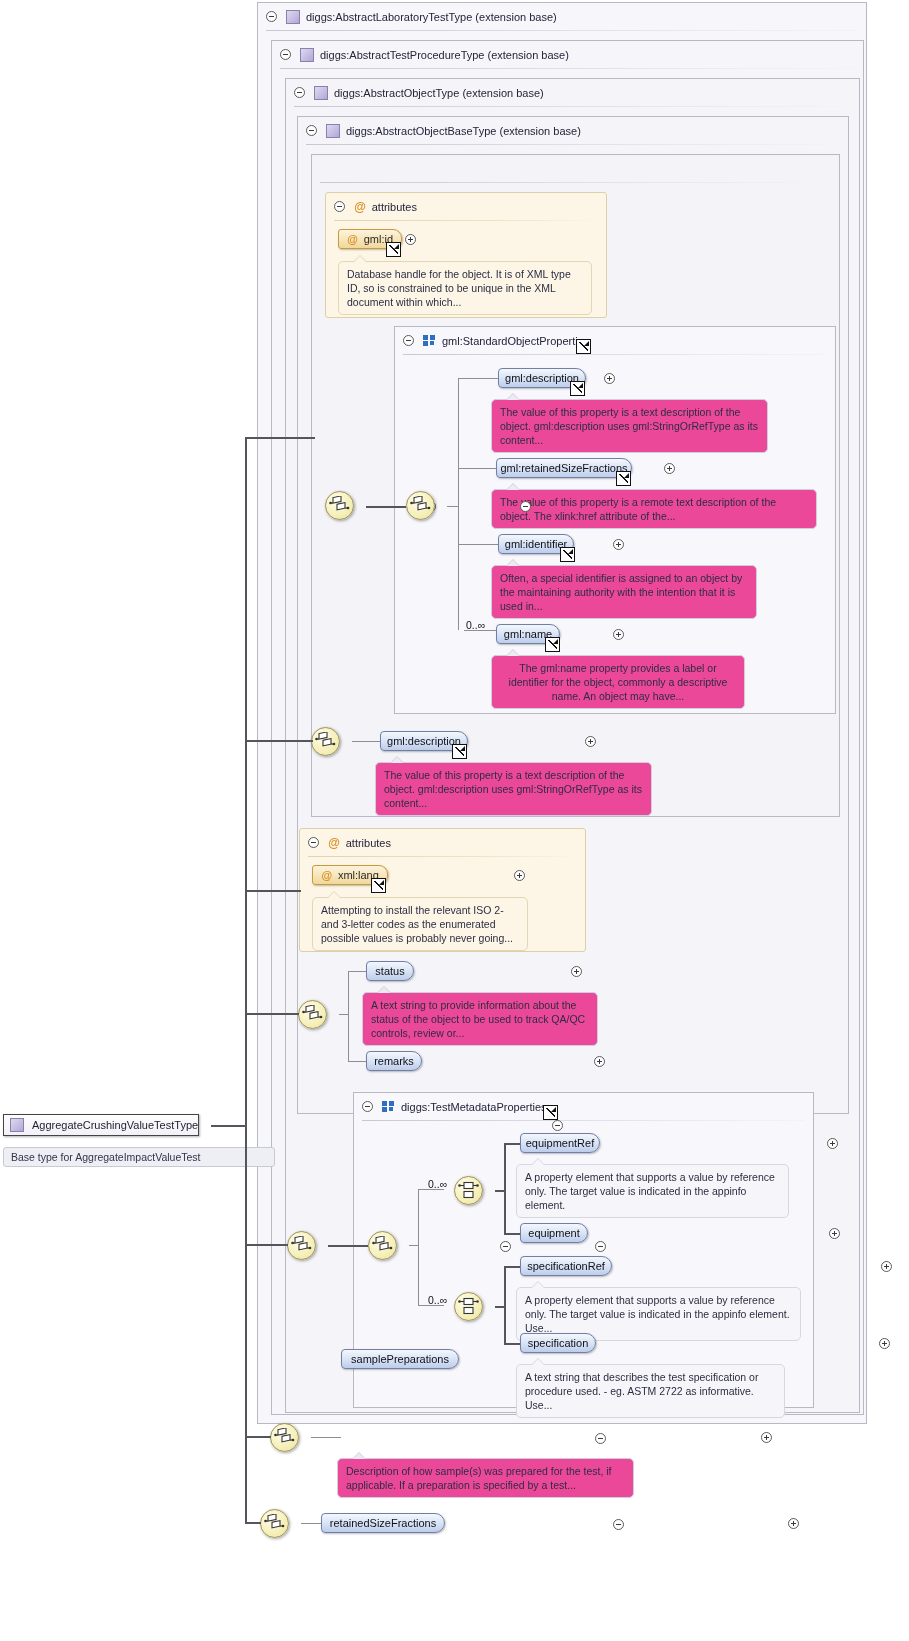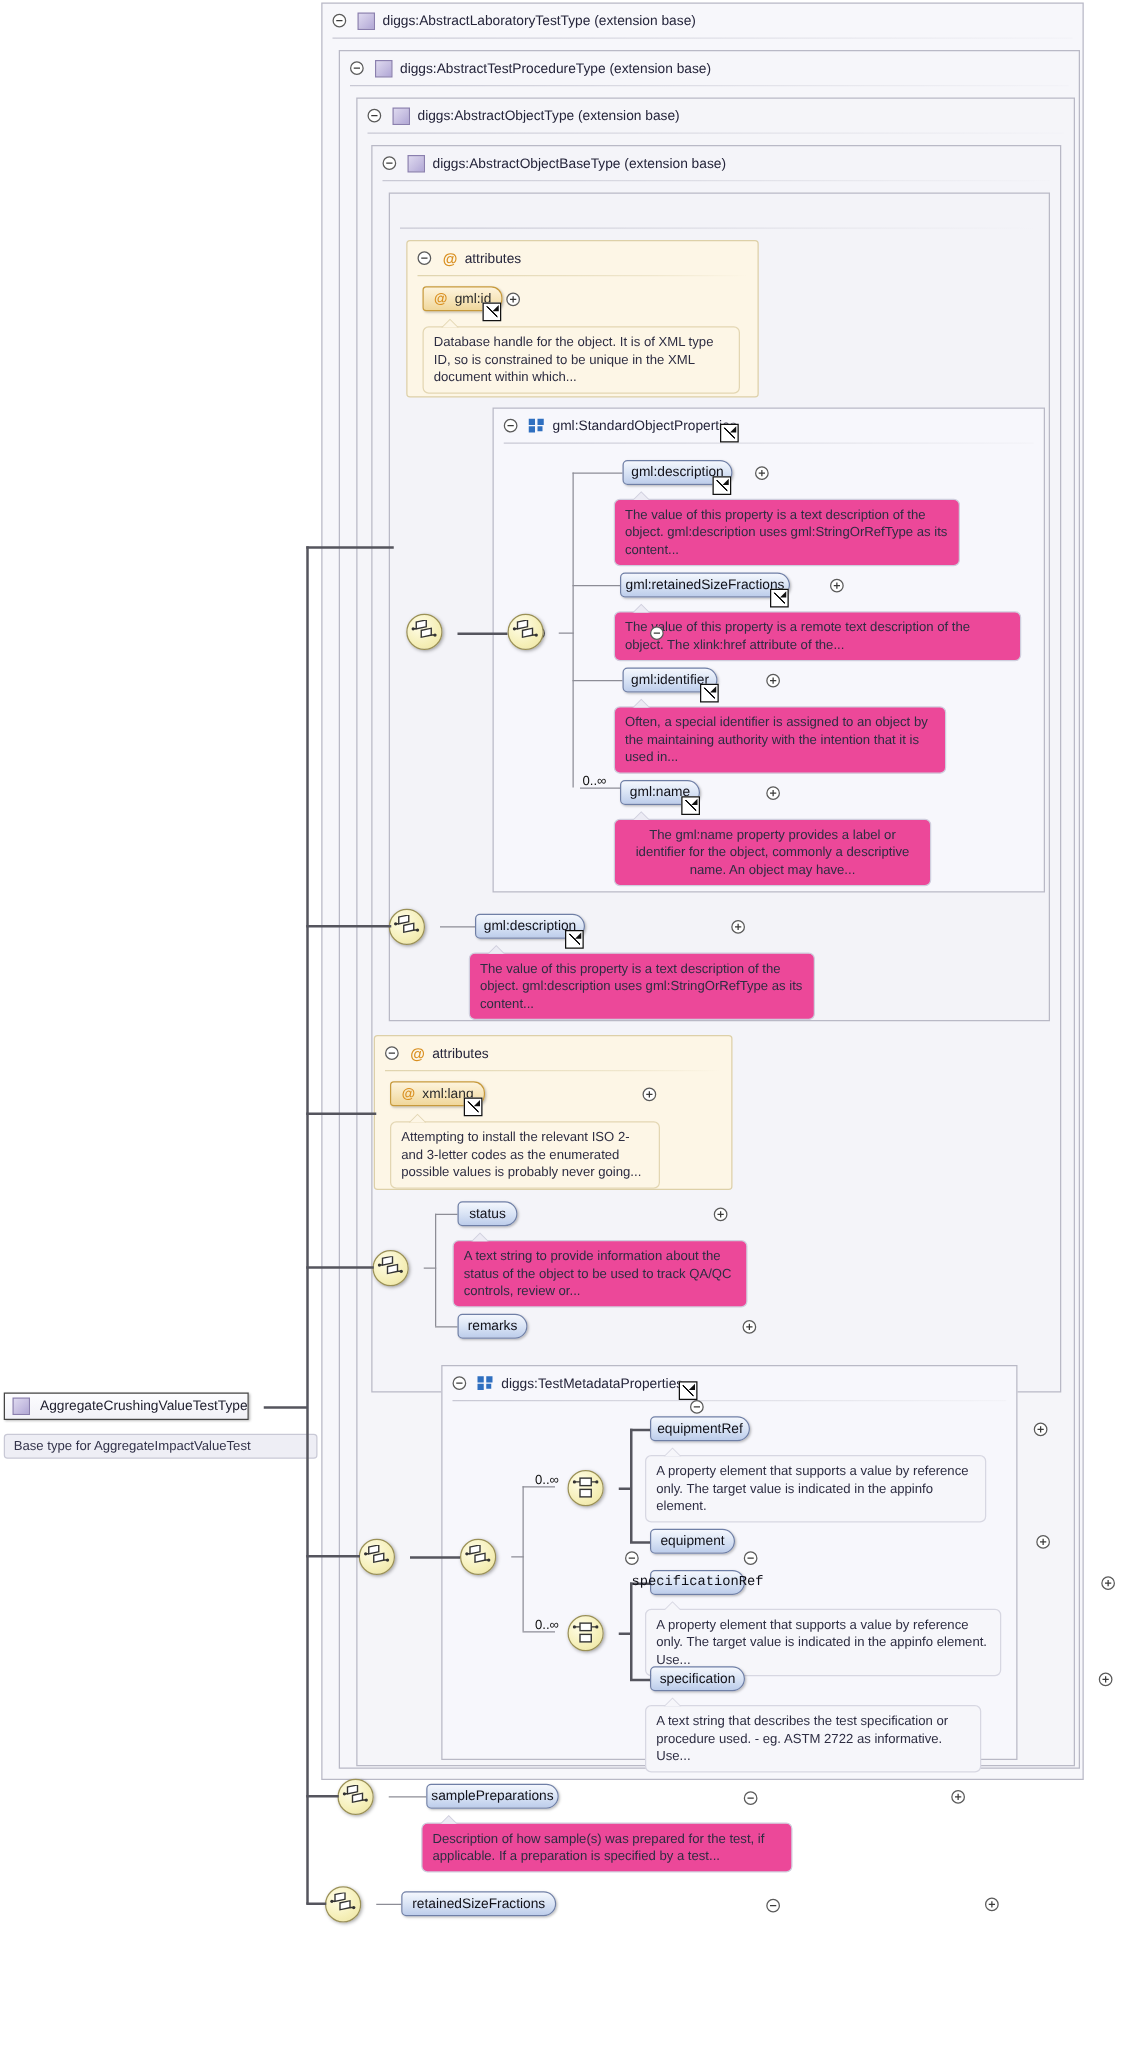--- a/index.html
+++ b/index.html
@@ -405,21 +405,21 @@
       <circle cx="1.5" cy="4.5" r="1.3" fill="#333"></circle>
         <circle cx="19.5" cy="4.5" r="1.3" fill="#333"></circle>
     </svg>
   </div>
   <span class="circ abs" style="left:484px;top:1302px;"></span>
   <div class="ln v thick" style="left:504px;top:1266px;width:2px;height:78px;"></div>
   <div class="ln h thick" style="left:495px;top:1306px;width:10px;height:2px;"></div>
   <div class="ln h thick" style="left:504px;top:1266px;width:16px;height:2px;"></div>
   <div class="ln h thick" style="left:504px;top:1343px;width:16px;height:2px;"></div>
 
-  <div class="node elem" style="left:520px;top:1256px;width:76px;font-family:Liberation Mono, monospace;">
+  <div class="node elem" style="left:520px;top:1256px;width:92px;">
     <span>specificationRef</span>
   </div>
   <span class="circ plus abs" style="left:614px;top:1261px;"></span>
   <div class="doc white" style="left:516px;top:1287px;width:285px;">A property element that supports a value by reference only. The target value is indicated in the appinfo element. Use...</div>
 
   <div class="node elem" style="left:520px;top:1333px;width:76px;">
     <span>specification</span>
   </div>
   <span class="circ plus abs" style="left:598px;top:1338px;"></span>
   <div class="doc white" style="left:516px;top:1364px;width:269px;">A text string that describes the test specification or procedure used. - eg. ASTM 2722 as informative. Use...</div>
@@ -430,21 +430,21 @@
       <rect x="4" y="2.5" width="8" height="5.5" fill="#fff" stroke="#333" stroke-width="1.1" transform="skewY(-12)"></rect>
       <rect x="8" y="10" width="8" height="5.5" fill="#fff" stroke="#333" stroke-width="1.1" transform="skewY(-12)"></rect>
       <line x1="1" y1="7" x2="4" y2="7" stroke="#333" stroke-width="1.1"></line>
       <line x1="16" y1="12" x2="19" y2="12" stroke="#333" stroke-width="1.1"></line>
       <circle cx="1.5" cy="7" r="1.3" fill="#333"></circle>
         <circle cx="19" cy="12" r="1.3" fill="#333"></circle>
     </svg>
   </div>
   <span class="circ abs" style="left:300px;top:1433px;"></span>
   <div class="ln h" style="left:311px;top:1437px;width:30px;height:1px;"></div>
-  <div class="node elem" style="left:341px;top:1427px;width:106px;">
+  <div class="node elem" style="left:341px;top:1349px;width:118px;">
     <span>samplePreparations</span>
   </div>
   <span class="circ plus abs" style="left:452px;top:1432px;"></span>
   <div class="doc" style="left:337px;top:1458px;width:297px;">Description of how sample(s) was prepared for the test, if applicable. If a preparation is specified by a test...</div>
 
   
   <div class="comp" style="left:260px;top:1509px;">
     <svg width="21" height="19" viewBox="0 0 21 19">
       <rect x="4" y="2.5" width="8" height="5.5" fill="#fff" stroke="#333" stroke-width="1.1" transform="skewY(-12)"></rect>
       <rect x="8" y="10" width="8" height="5.5" fill="#fff" stroke="#333" stroke-width="1.1" transform="skewY(-12)"></rect>
@@ -460,21 +460,21 @@
     <span>retainedSizeFractions</span>
   </div>
   <span class="circ plus abs" style="left:450px;top:1518px;"></span>
 
   
   <div class="rootbox" style="left:3px;top:1114px;width:196px;">
     <span class="sq"></span>
     <span class="lbl">AggregateCrushingValueTestType</span>
   </div>
   <span class="circ abs" style="left:200px;top:1120px;"></span>
-  <div class="rootanno" style="left:3px;top:1147px;width:251px;">Base type for AggregateImpactValueTest</div>
+  <div class="rootanno" style="left:3px;top:1147px;width:272px;">Base type for AggregateImpactValueTest</div>
 
   
   <div class="ln h thick" style="left:211px;top:1125px;width:35px;height:2px;"></div>
   <div class="ln v thick" style="left:245px;top:437px;width:2px;height:1086px;"></div>
   <div class="ln h thick" style="left:245px;top:437px;width:70px;height:2px;"></div>
   <div class="ln h thick" style="left:245px;top:740px;width:68px;height:2px;"></div>
   <div class="ln h thick" style="left:245px;top:890px;width:56px;height:2px;"></div>
   <div class="ln h thick" style="left:245px;top:1013px;width:54px;height:2px;"></div>
   <div class="ln h thick" style="left:245px;top:1244px;width:43px;height:2px;"></div>
   <div class="ln h thick" style="left:245px;top:1436px;width:26px;height:2px;"></div>

